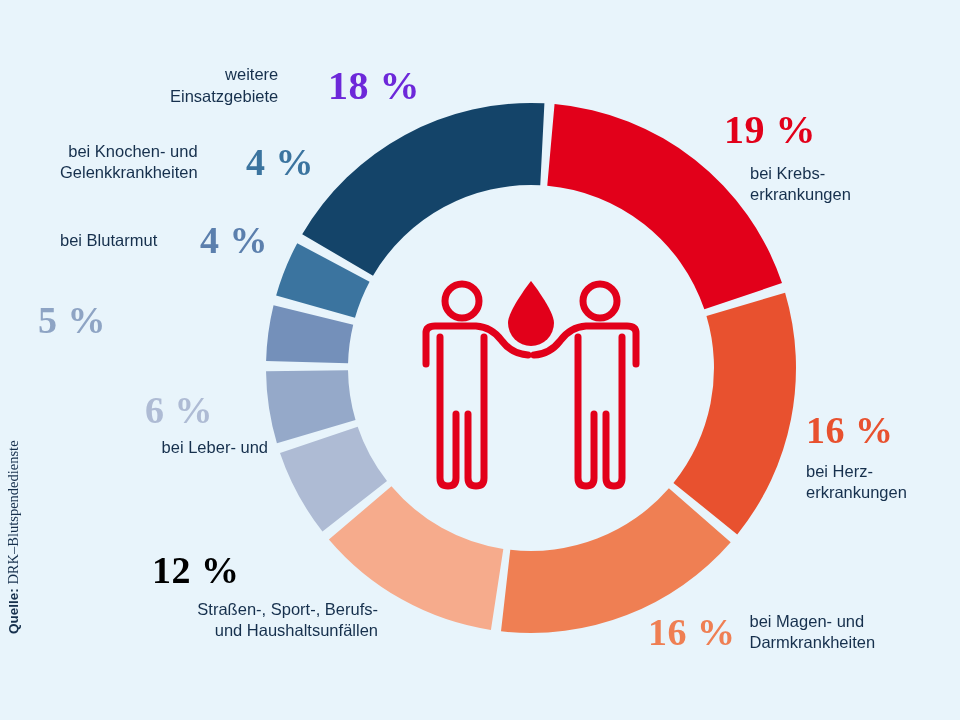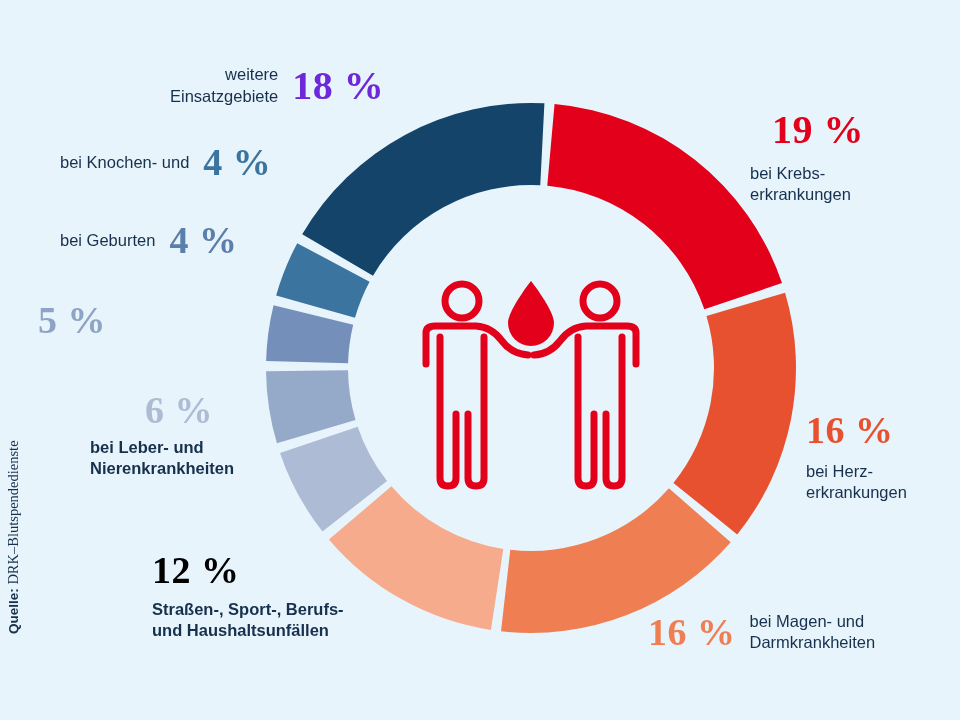--- a/index.html
+++ b/index.html
@@ -25,25 +25,25 @@
   }
   .cap {
     font-family:"Liberation Sans", sans-serif;
     font-size:16.5px;
     color:#16304d;
     white-space:nowrap;
     line-height:1.28;
   }
   .cap.r { text-align:right; }
   .cap.l { text-align:left; }
-  .cap.c { text-align:left;font-weight:bold; }
+  .cap.c { text-align:right; }
 
   
   .row { display:flex; align-items:center; gap:14px; }
-  .row.rev { justify-content:flex-start; }
+  .row.rev { justify-content:space-between; }
 
   
   .source {
     position:absolute;
     left:22px;
     bottom:86px;
     transform-origin:left bottom;
     transform:rotate(-90deg);
     white-space:nowrap;
     font-family:"Liberation Serif", serif;
@@ -89,45 +89,45 @@
         <div>Einsatzgebiete</div>
       </div>
       <div class="pct" style="color:#6d28d9; font-size:40px;">18 %</div>
     </div>
   </div>
 
   <div class="lbl" style="left:60px; top:140px;">
     <div class="row rev" style="width:254px;">
       <div class="cap r">
         <div>bei Knochen- und</div>
+        <div>Gelenkkrankheiten</div>
       </div>
       <div class="pct" style="color:#3b749f;">4 %</div>
     </div>
   </div>
 
   <div class="lbl" style="left:60px; top:218px;">
     <div class="row rev" style="width:208px;">
       <div class="cap r">
-        <div>bei Geburten</div>
+        <div>bei Blutarmut</div>
       </div>
       <div class="pct" style="color:#5b7fad;">4 %</div>
     </div>
   </div>
 
   <div class="lbl" style="left:38px; top:292px;">
     <div class="row rev" style="width:224px;">
       <div class="pct" style="color:#8ea4c4; align-self:flex-start; margin-top:6px;">5 %</div>
     </div>
   </div>
 
   <div class="lbl c" style="left:90px; top:388px; width:178px;">
     <div class="pct" style="color:#aebbd4; text-align:center;">6 %</div>
     <div class="cap c" style="margin-top:4px;">
       <div>bei Leber- und</div>
-      <div>Nierenkrankheiten</div>
     </div>
   </div>
 
   <div class="lbl" style="left:152px; top:548px; width:226px;">
     <div class="pct" style="color:#000000; text-align:left;">12 %</div>
     <div class="cap c" style="margin-top:6px;">
       <div>Straßen-, Sport-, Berufs-</div>
       <div>und Haushaltsunfällen</div>
     </div>
   </div>
@@ -144,21 +144,21 @@
 
   <div class="lbl" style="left:806px; top:408px; width:150px;">
     <div class="pct" style="color:#e8512f; text-align:left;">16 %</div>
     <div class="cap l" style="margin-top:8px;">
       <div>bei Herz-</div>
       <div>erkrankungen</div>
     </div>
   </div>
 
   <div class="lbl" style="left:724px; top:106px; width:180px;">
-    <div class="pct" style="color:#e2001a; text-align:left; font-size:40px;margin-left:48px;">19 %</div>
+    <div class="pct" style="color:#e2001a; text-align:left; font-size:40px;">19 %</div>
     <div class="cap l" style="margin-top:10px; margin-left:26px;">
       <div>bei Krebs-</div>
       <div>erkrankungen</div>
     </div>
   </div>
 
   <div class="source">
     <b>Quelle:</b><span> DRK–Blutspendedienste</span>
   </div>
 

